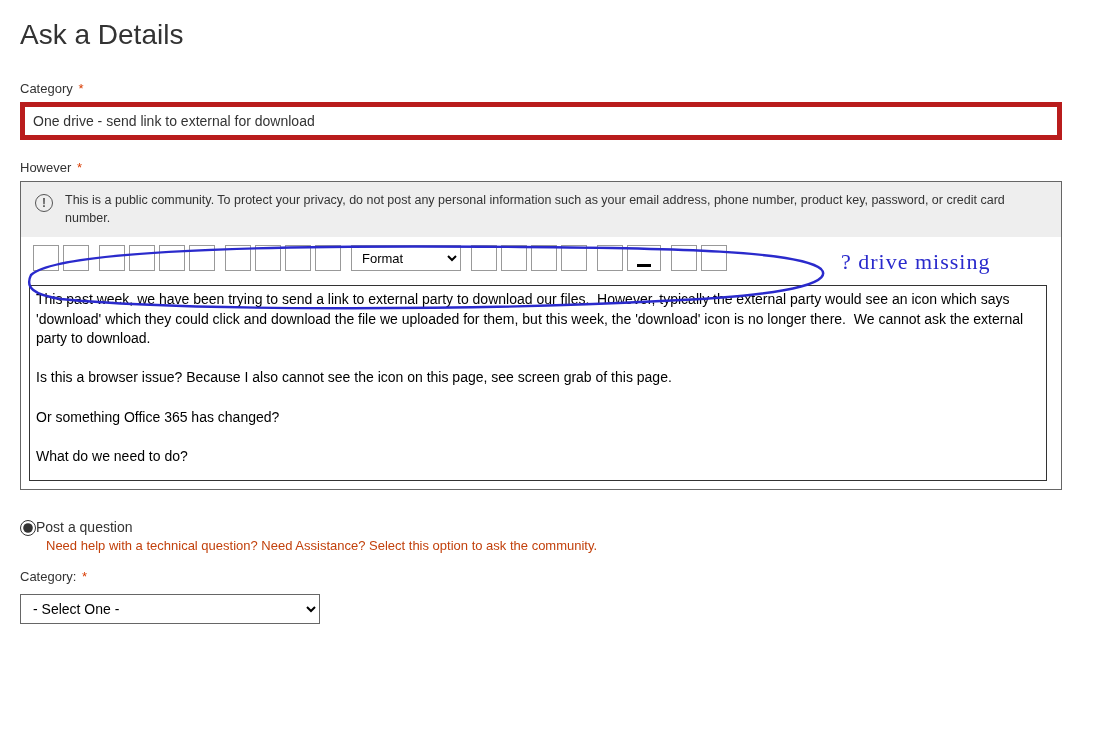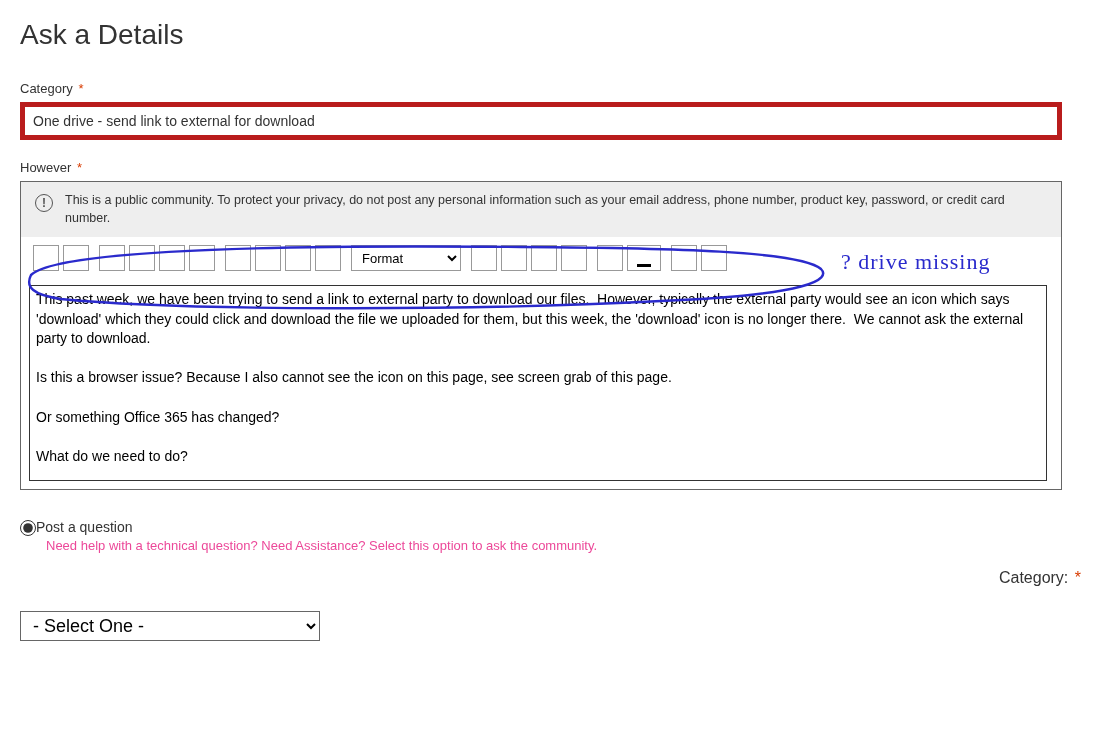--- a/index.html
+++ b/index.html
@@ -119,28 +119,28 @@
   }
 
   
   .post-type { margin-top: 28px; }
   .radio-row { display:flex; align-items:center; margin-bottom:2px; }
   .radio-row input[type=radio] {
     width:16px; height:16px; margin:2px 0 0 0;
     accent-color:#333;
   }
   .radio-label { font-size:14px; color:#333; }
-  .radio-desc { font-size:13px; color:#ec4899; margin: 2px 0 16px 26px; }
-
-  .cat-label { font-size:16px; display:block;text-align:right; }
+  .radio-desc { font-size:13px; color:#c2410c; margin: 2px 0 16px 26px; }
+
+  .cat-label { font-size:13px; display:block; }
   .cat-select {
-    margin-top:24px;
+    margin-top:10px;
     height:30px; width:300px;
     border:1px solid #666; background:#fff;
-    padding:0 8px; font-size:18px;
+    padding:0 8px; font-size:14px;
     font-family:inherit;
   }
 </style>
 </head>
 <body>
 
 
 
 <h1>Ask a Details</h1>
 

